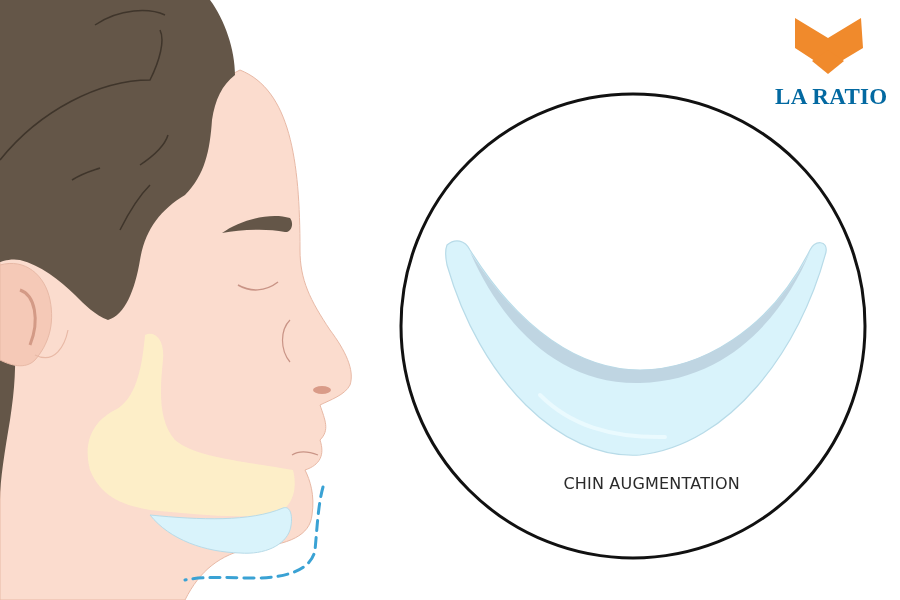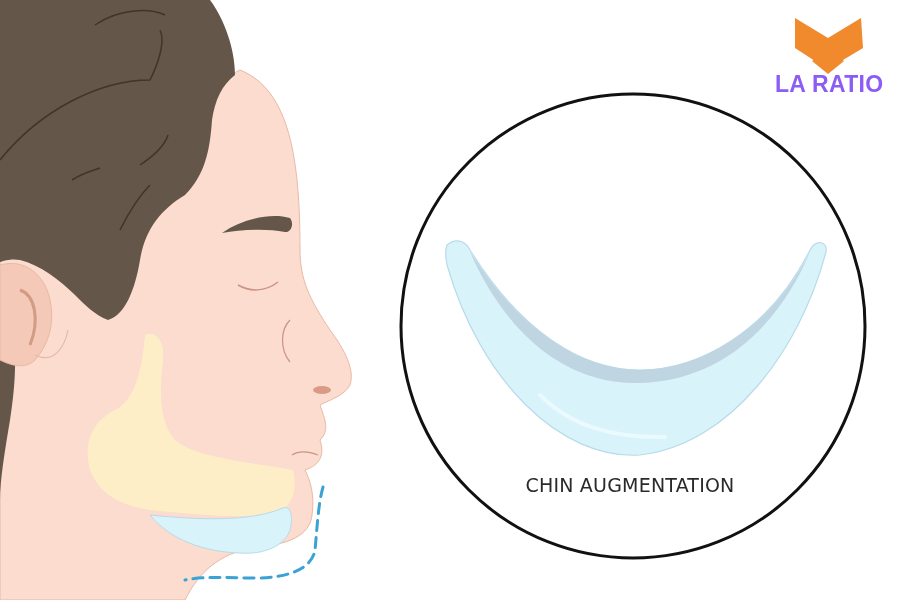--- a/index.html
+++ b/index.html
@@ -1,19 +1,19 @@
 <!DOCTYPE html>
 <html><head>
 <meta charset="utf-8">
 <style>
   html, body { margin:0; padding:0; }
   body { width:900px; height:600px; background:#ffffff; overflow:hidden; position:relative; font-family:"DejaVu Sans", sans-serif; }
   .scene { position:absolute; left:0; top:0; width:900px; height:600px; }
-  .logo-text { position:absolute; left:775px; top:71px; font-family:Liberation Sans, sans-serif; font-weight:bold; font-size:23px; color:#8b5cf6; letter-spacing:0.3px; }
-  .caption { position:absolute; left:520px; top:474px; width:220px; text-align:center; font-family:"DejaVu Sans", sans-serif; font-size:19px; color:#2a2a2a; letter-spacing:0.2px; }
+  .logo-text { position:absolute; left:775px; top:84px; font-family:Liberation Serif, serif; font-weight:bold; font-size:23px; color:#0369a1; letter-spacing:0.3px; }
+  .caption { position:absolute; left:520px; top:474px; width:220px; text-align:right; font-family:"DejaVu Sans", sans-serif; font-size:16px; color:#2a2a2a; letter-spacing:0.2px; }
 </style>
 </head>
 <body>
 
 <svg class="scene" width="900" height="600" viewBox="0 0 900 600" xmlns="http://www.w3.org/2000/svg">
 
   <g>
     <path d="M0,230 C40,200 140,120 240,70 C290,90 300,160 300,250 C300,280 310,300 330,330 C345,350 355,370 350,385 C345,395 330,400 320,405 C325,420 330,430 320,440 C325,455 320,465 305,470 C310,480 315,495 312,515 C310,535 290,545 250,548 C220,555 200,570 185,600 L0,600 Z" fill="#fbdcce" stroke="#e8b9a6" stroke-width="1"></path>
 
     <path d="M0,0 L210,0 C225,20 235,50 235,75 C222,85 215,100 212,120 C210,150 205,175 185,195 C160,210 145,230 140,260 C135,290 125,315 108,320 C95,315 85,305 75,295 C60,280 40,265 20,260 C10,258 0,262 0,262 Z" fill="#645648"></path>

